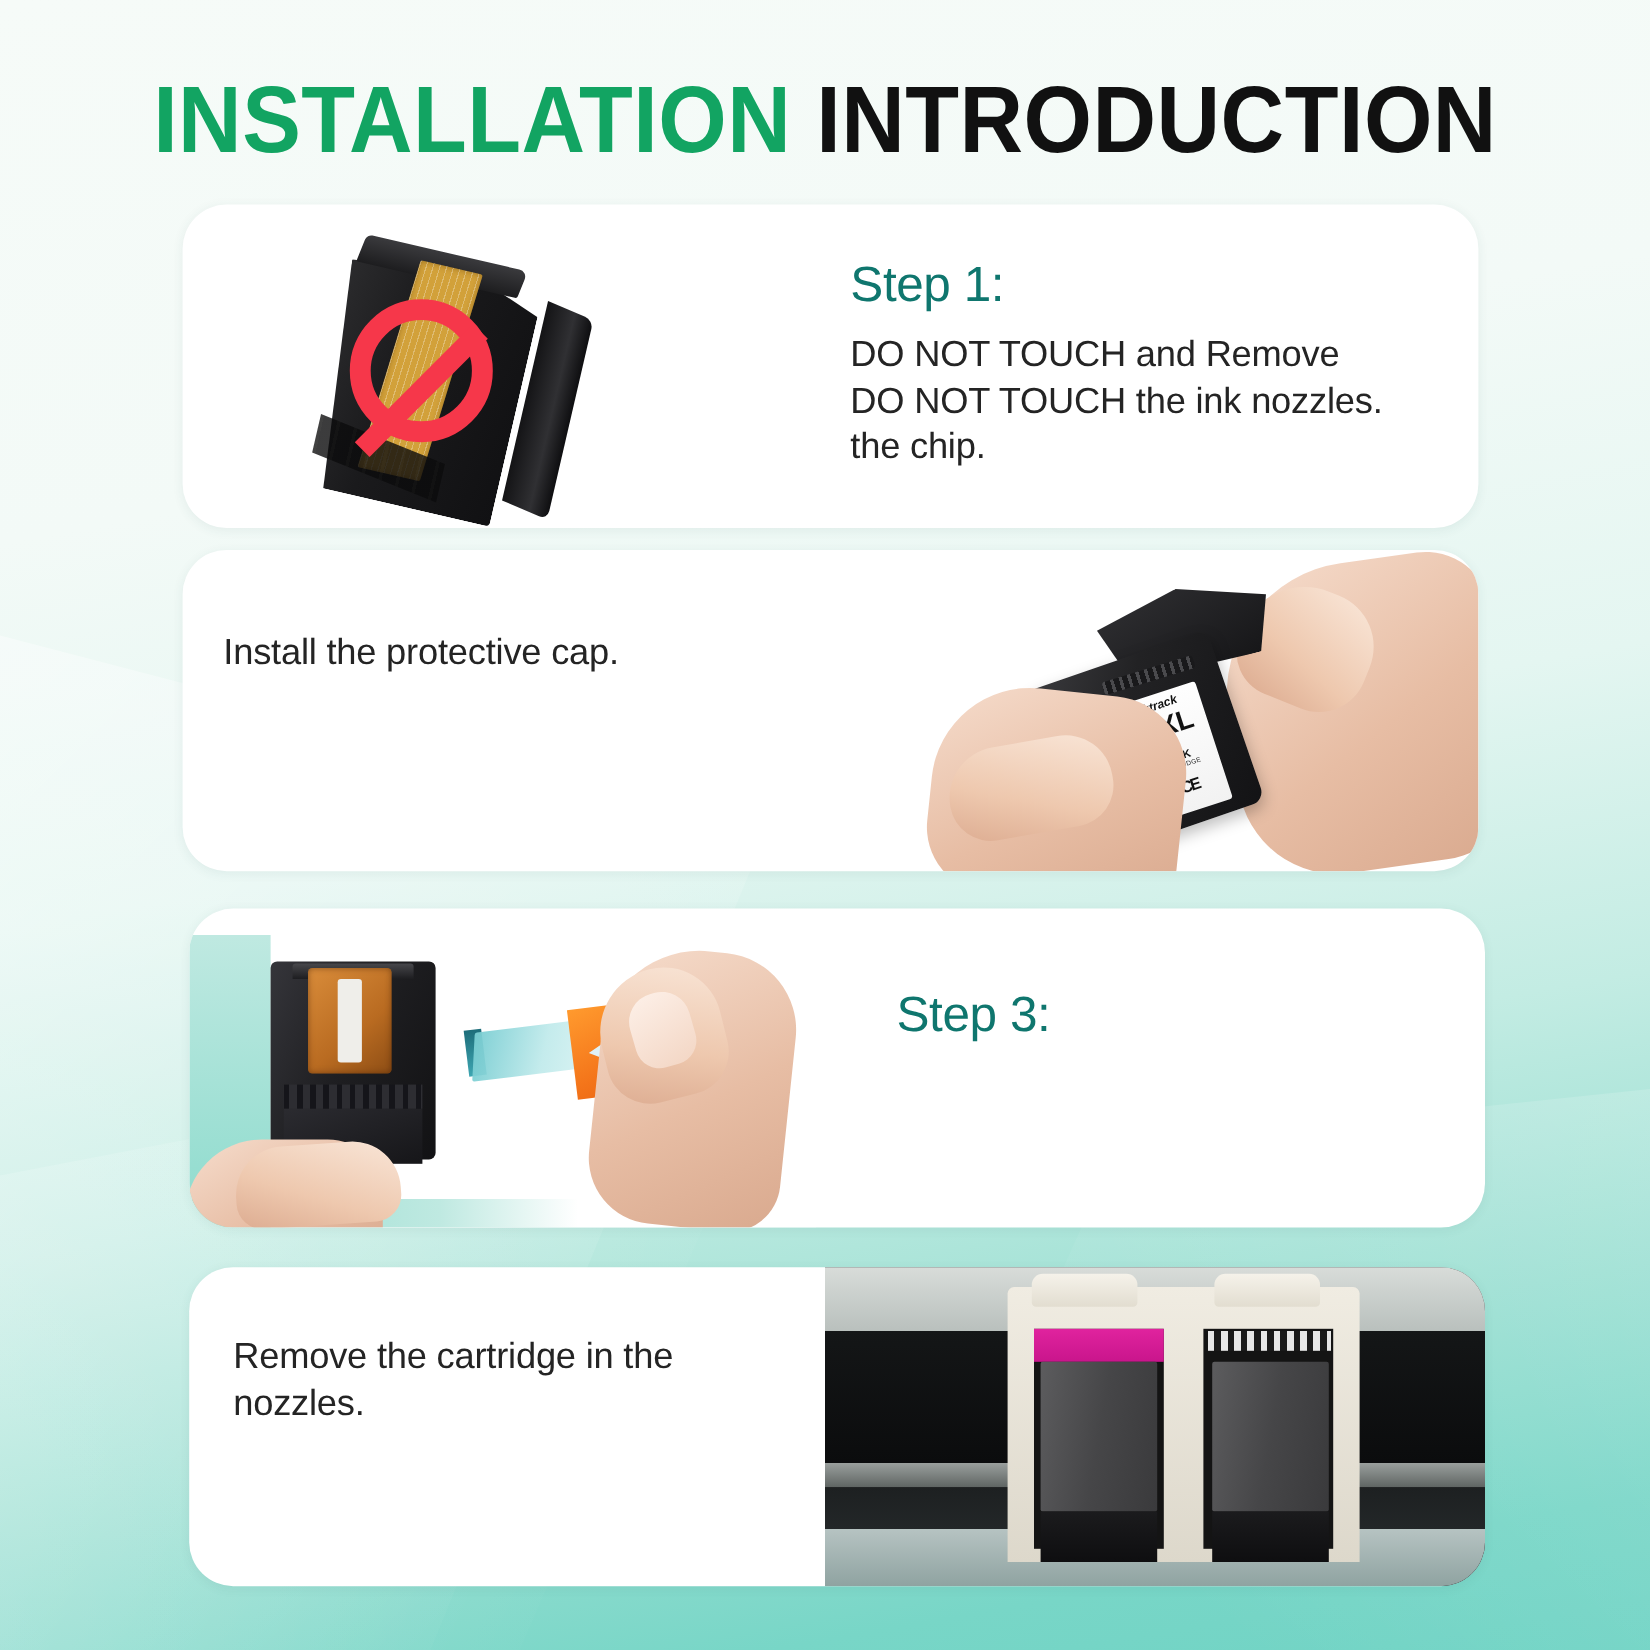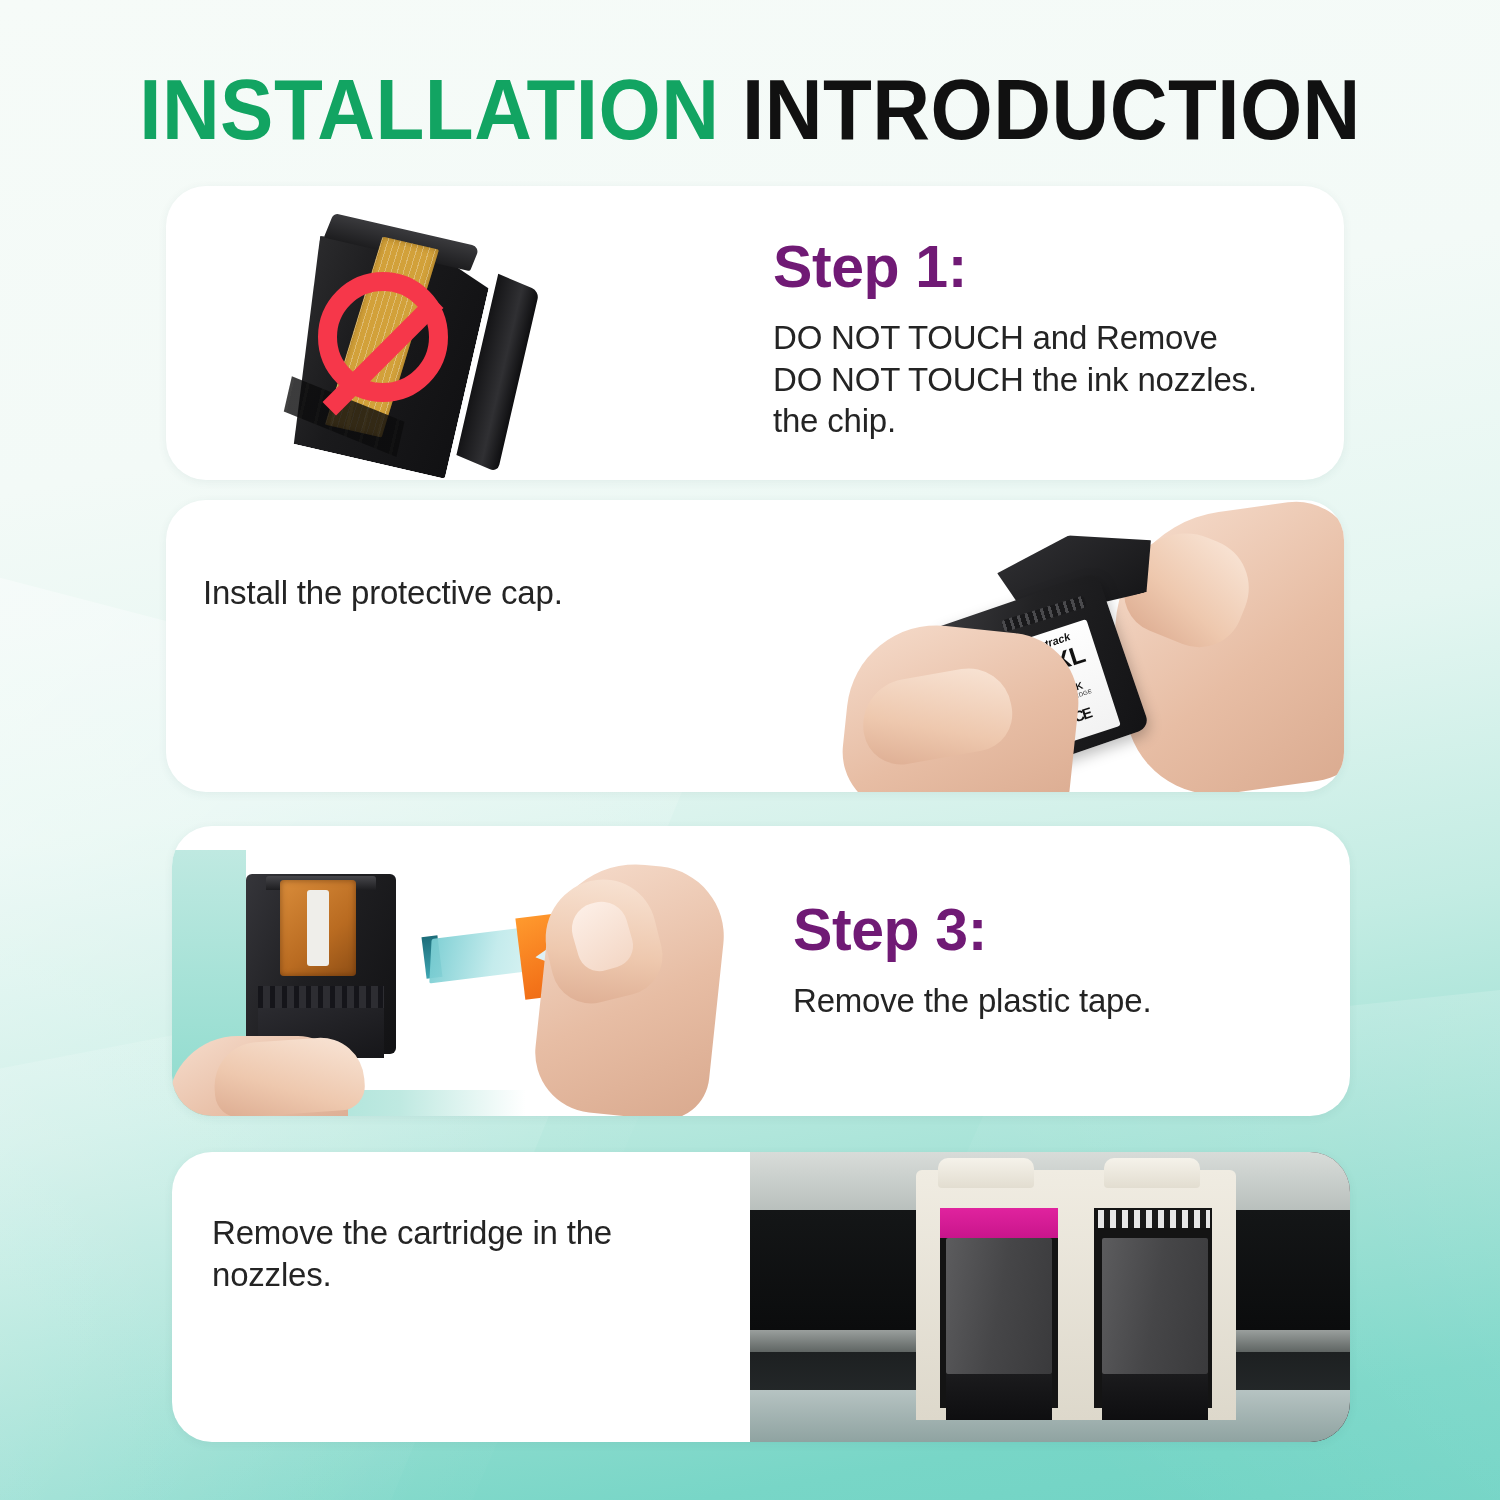--- a/index.html
+++ b/index.html
@@ -64,36 +64,36 @@
     overflow:hidden;
     box-shadow:0 2px 10px rgba(40,90,80,.07);
   }
   #card1{ left:166px; top:186px; width:1178px; height:294px; }
   #card2{ left:166px; top:500px; width:1178px; height:292px; }
   #card3{ left:172px; top:826px; width:1178px; height:290px; }
   #card4{ left:172px; top:1152px; width:1178px; height:290px; }
 
   .txt{ position:absolute; }
   .step-h{
-    font-weight:700;
-    font-size:59px;
-    color:#701a75;
+    font-weight:400;
+    font-size:45px;
+    color:#0f766e;
     letter-spacing:-.4px;
     margin-bottom:16px;
   }
   .step-b{
     font-size:33px;
     font-weight:400;
     color:#242424;
     line-height:1.26;
     letter-spacing:-.2px;
   }
   #t1{ left:607px; top:47px; }
   #t2{ left:37px;  top:72px; }
-  #t3{ left:621px; top:70px; }
+  #t3{ left:643px; top:70px; }
   #t4{ left:40px;  top:60px; }
 
   .photo{ position:absolute; overflow:hidden; }
   #p1{ left:46px;  top:24px;  width:420px; height:270px; }
   #p2{ left:672px; top:0;     width:506px; height:292px; }
   #p3{ left:0;     top:24px;  width:570px; height:266px; }
   #p4{ left:578px; top:0;     width:600px; height:290px; }
 
   
   .cart1{
@@ -456,23 +456,20 @@
       </div>
       <div class="p3-tab2"></div>
 
       <div class="p3-fing skin-a"></div>
       <div class="p3-fing2 skin-b"></div>
       <div class="p3-nail"></div>
     </div>
 
     <div class="txt" id="t3">
       <div class="step-h">Step 3:</div>
-      <div class="step-b">
-        <div>Remove the plastic tape.</div>
-      </div>
     </div>
   </div>
 
   <div class="card" id="card4">
 
     <div class="txt" id="t4">
       <div class="step-b">
         <div>Remove the cartridge in the</div>
         <div>nozzles.</div>
       </div>

